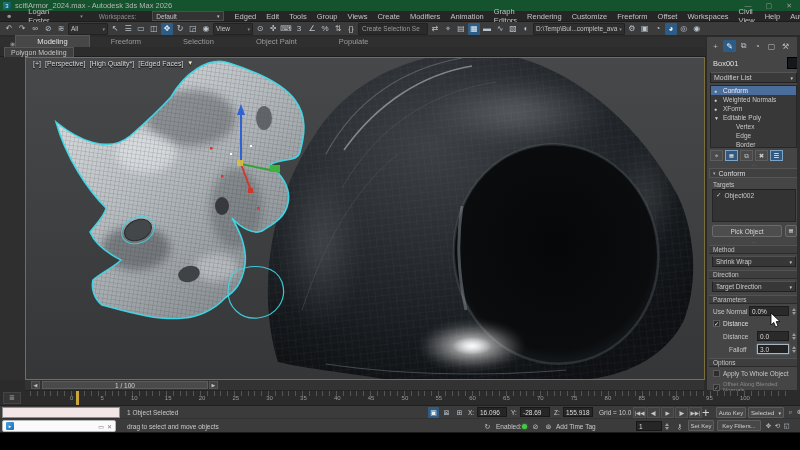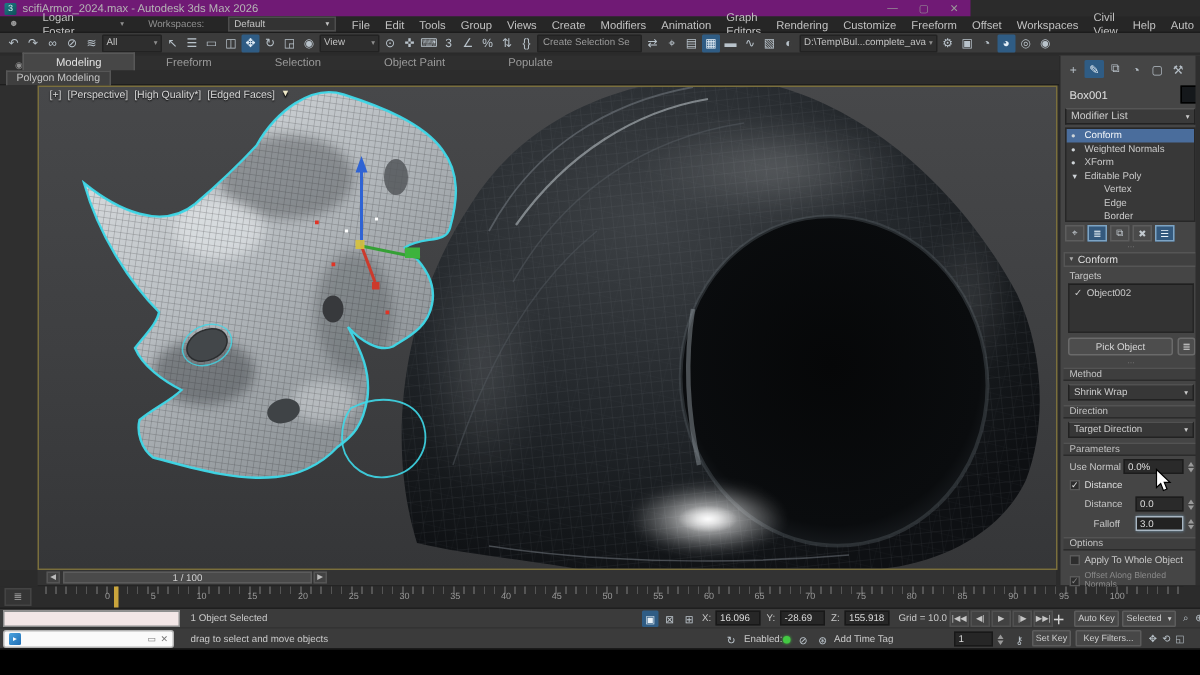--- a/index.html
+++ b/index.html
@@ -1,21 +1,21 @@
 <!DOCTYPE html>
 <html><head>
 <meta charset="utf-8">
 <style>
   html,body{margin:0;padding:0;background:#000;}
   #app{position:relative;width:800px;height:450px;overflow:hidden;background:#2b2b2b;
        font-family:"Liberation Sans","DejaVu Sans",sans-serif;color:#c8c8c8;
        -webkit-font-smoothing:antialiased;}
   .abs{position:absolute;}
   
-  .titlebar{left:0;top:0;width:647px;height:11px;background:#701a75;display:flex;align-items:center;font-size:7.5px;color:#b5b5b5;}
+  .titlebar{left:0;top:0;width:800px;height:11px;background:#14532d;display:flex;align-items:center;font-size:7.5px;color:#b5b5b5;}
   .appicon{width:8px;height:8px;margin:0 4px 0 3px;background:linear-gradient(135deg,#1d7d86,#0e4f58);border-radius:1px;
            display:flex;align-items:center;justify-content:center;font-size:6px;color:#d9f2f4;}
   .winctl{margin-left:auto;display:flex;gap:14px;padding-right:8px;color:#9a9a9a;font-size:7px;}
   .menubar{left:0;top:11px;width:800px;height:11px;background:#262626;display:flex;align-items:center;
            font-size:7.5px;color:#c2c2c2;padding-left:6px;box-sizing:border-box;border-bottom:1px solid #1c1c1c;}
   .mi{padding:0 5px;cursor:default;}
   .menuright{margin-left:auto;display:flex;align-items:center;gap:16px;padding-right:6px;}
   .wsdd{width:78px;height:8px;background:#333;border:1px solid #4d4d4d;font-size:6.5px;display:flex;align-items:center;
         justify-content:space-between;padding:0 3px;color:#c5c5c5;}
   
@@ -139,21 +139,21 @@
     <span class="menuright">
       <span style="font-size:6px;color:#9a9a9a;">☻</span>
       <span>Logan Foster</span>
       <span style="font-size:5px;color:#8f8f8f;">▾</span>
       <span style="color:#8f8f8f;font-size:6.5px;">Workspaces:</span>
       <span class="wsdd">
         <span>Default</span>
           <span style="font-size:5px;">▾</span>
       </span>
     </span>
-  <span class="mi">File</span>
+  <span class="mi">Edged</span>
       <span class="mi">Edit</span>
       <span class="mi">Tools</span>
       <span class="mi">Group</span>
       <span class="mi">Views</span>
       <span class="mi">Create</span>
       <span class="mi">Modifiers</span>
       <span class="mi">Animation</span>
       <span class="mi">Graph Editors</span>
       <span class="mi">Rendering</span>
       <span class="mi">Customize</span>

